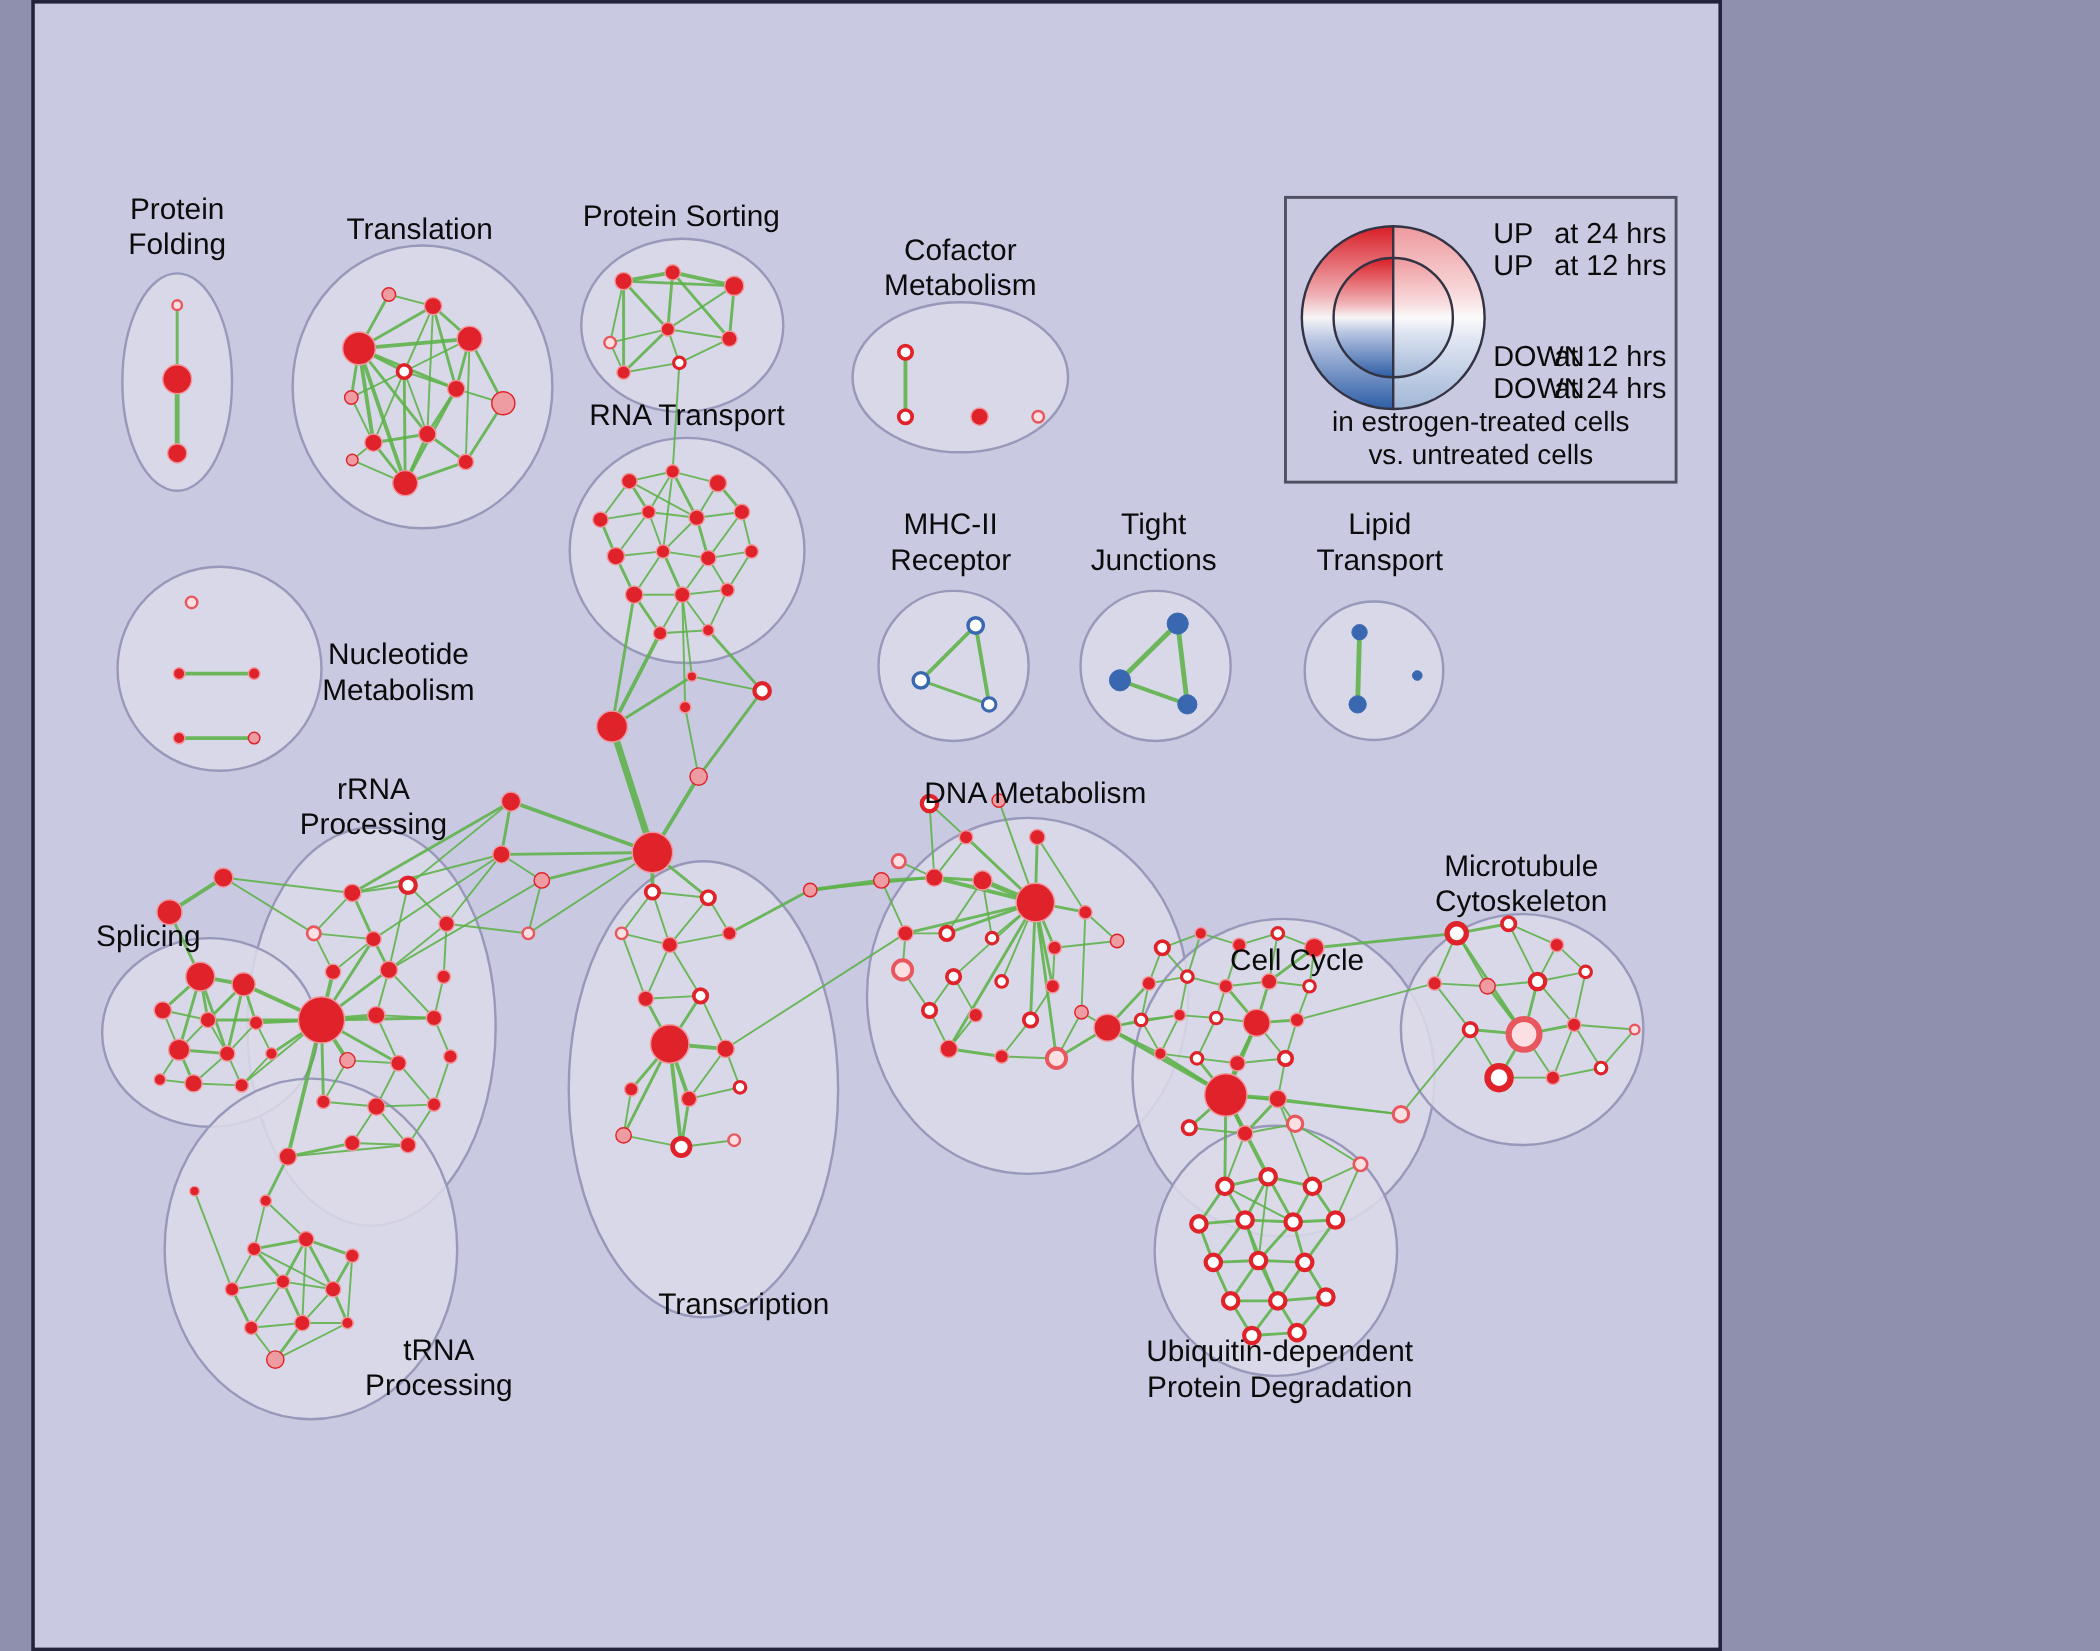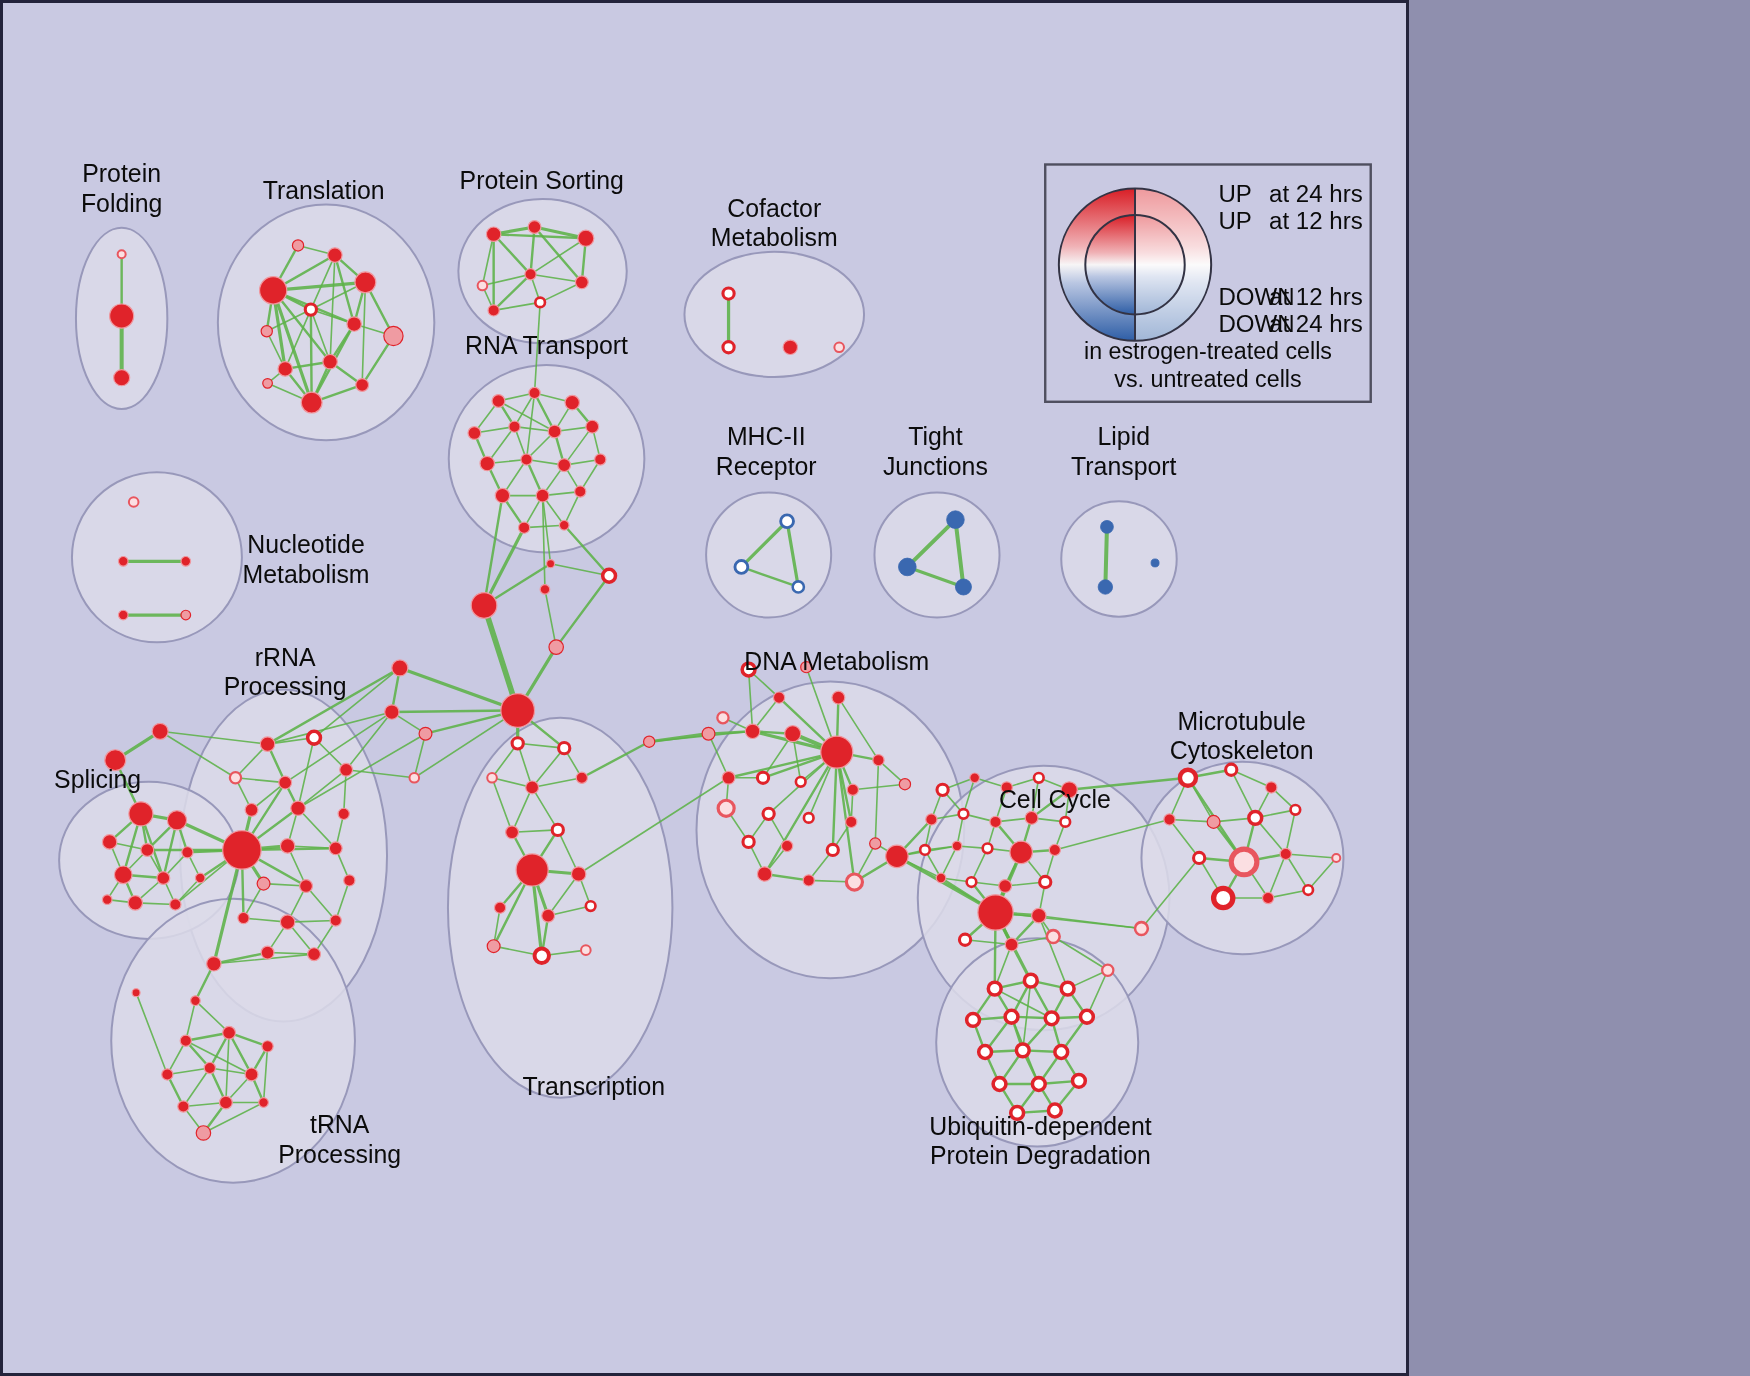--- a/index.html
+++ b/index.html
@@ -1,18 +1,18 @@
 <!DOCTYPE html>
 <html style="--bg: #c9c9e2; --edge: #5cb248; --cluster_fill: #dcdbe9; --cluster_stroke: #9898ba; --node_red: #e0232a; --node_blue: #3a68b0; --legend_border: #4f4f5f;"><head>
 <meta charset="utf-8">
 <style>
   html,body{margin:0;padding:0;}
   body{background:#8f8fae;font-family:"Liberation Sans",sans-serif;}
   .figure{position:relative;width:1409px;height:1376px;background:var(--bg,#c9c9e2);
-          border:3px solid #23233b;box-sizing:border-box;overflow:hidden;}
+          border:3px solid #23233b;box-sizing:border-box;overflow:hidden;margin-left:26px;}
   svg{display:block;width:100%;height:100%;}
   .cluster-label{font-family:"Liberation Sans",sans-serif;font-size:31px;fill:#0b0b0b;}
   .legend-text{font-family:"Liberation Sans",sans-serif;font-size:30px;fill:#0b0b0b;}
   .legend-caption{font-family:"Liberation Sans",sans-serif;font-size:29px;fill:#0b0b0b;}
 </style>
 </head>
 <body>
 
 <div class="figure">
   <svg id="net" viewBox="0 0 1750 1376" xmlns="http://www.w3.org/2000/svg">

